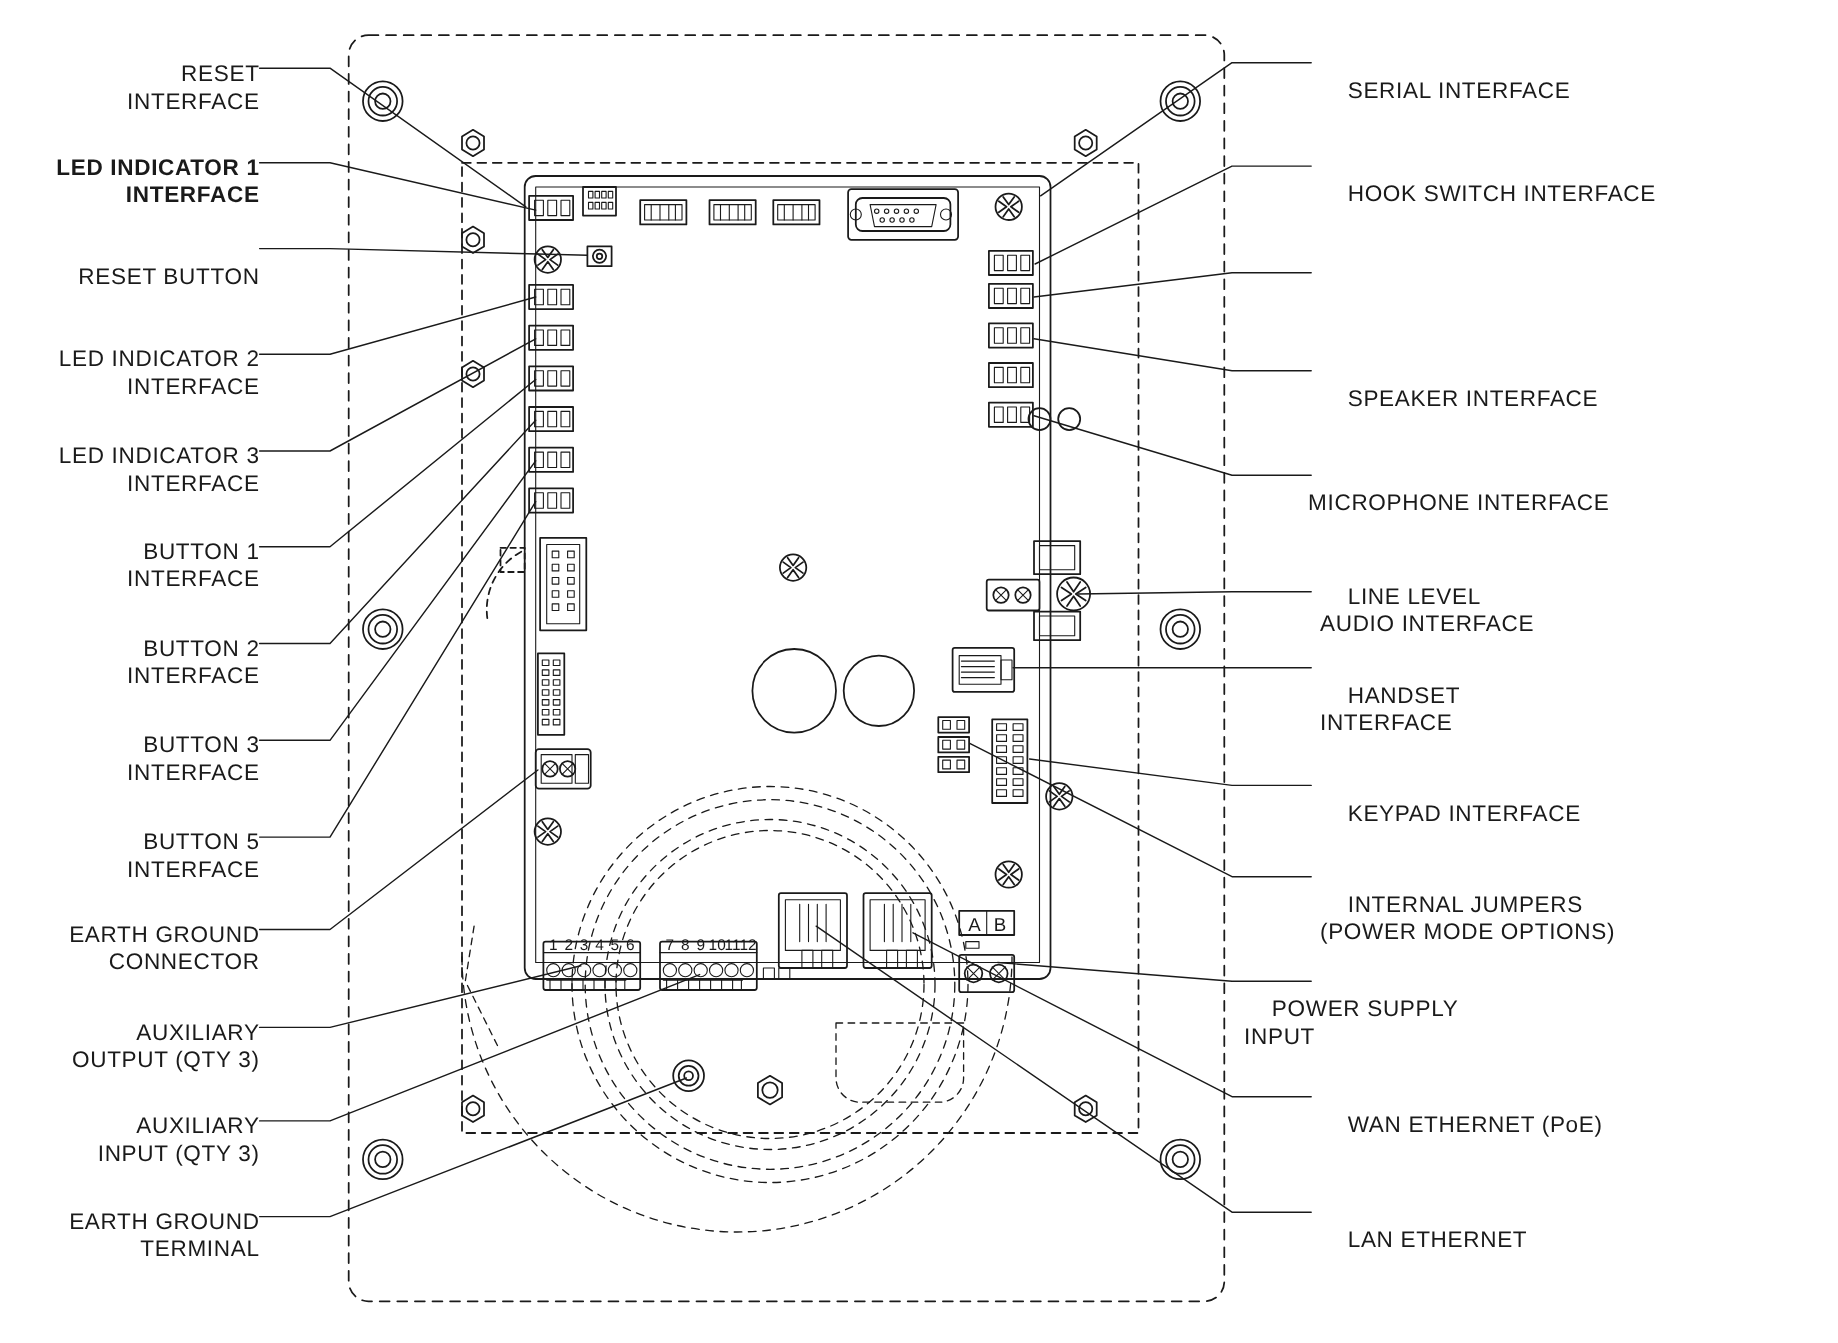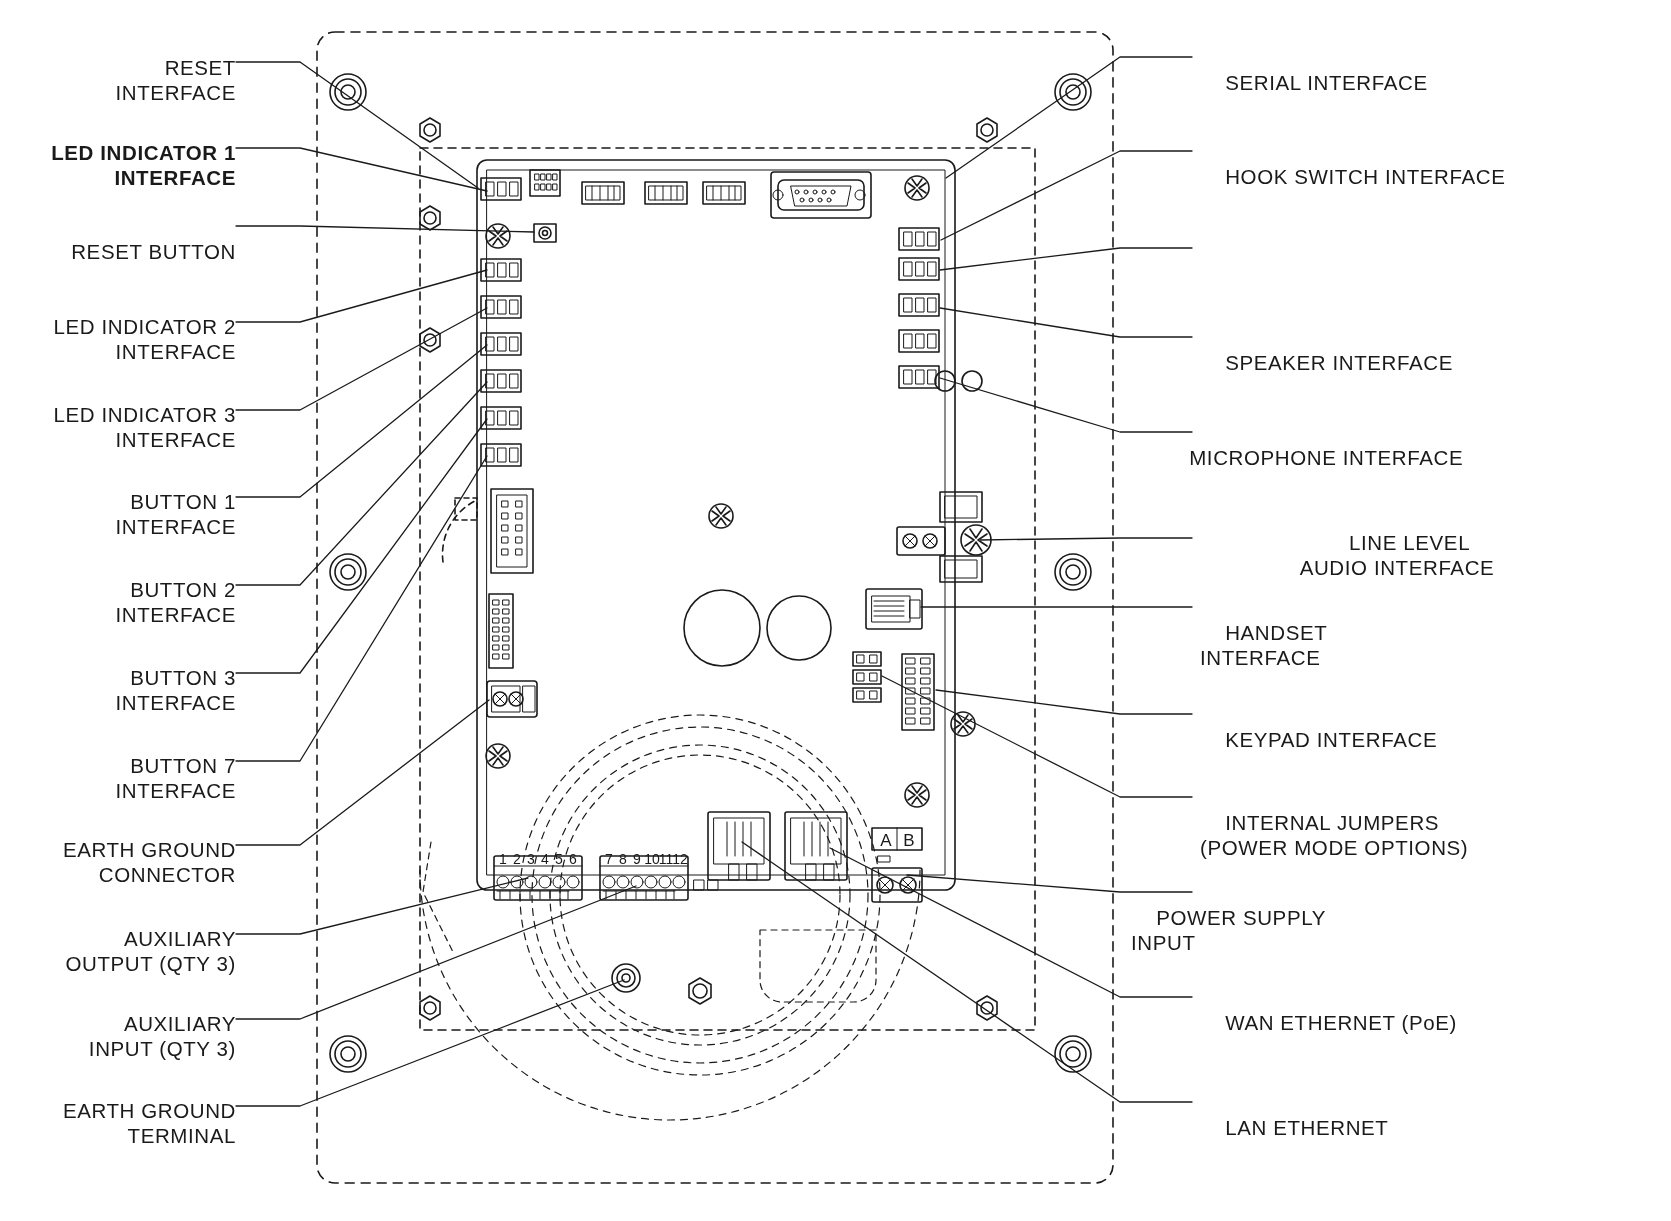--- a/index.html
+++ b/index.html
@@ -488,21 +488,21 @@
   </div>
   <div class="label left" style="left:20px; top:552px; width:216px;">
     <span>BUTTON 2
 INTERFACE</span>
   </div>
   <div class="label left" style="left:20px; top:640px; width:216px;">
     <span>BUTTON 3
 INTERFACE</span>
   </div>
   <div class="label left" style="left:20px; top:728px; width:216px;">
-    <span>BUTTON 7
+    <span>BUTTON 5
 INTERFACE</span>
   </div>
   <div class="label left" style="left:20px; top:812px; width:216px;">
     <span>EARTH GROUND
 CONNECTOR</span>
   </div>
   <div class="label left" style="left:20px; top:901px; width:216px;">
     <span>AUXILIARY
 OUTPUT (QTY 3)</span>
   </div>
@@ -520,21 +520,21 @@
   </div>
   <div class="label right" style="left:1200px; top:139px; width:450px;">
     <span>HOOK SWITCH INTERFACE</span>
   </div>
   <div class="label right" style="left:1200px; top:325px; width:450px;">
     <span>SPEAKER INTERFACE</span>
   </div>
   <div class="label right" style="left:1164px; top:420px; width:450px;">
     <span>MICROPHONE INTERFACE</span>
   </div>
-  <div class="label right" style="left:1172px; top:505px; width:450px;text-align:center;">
+  <div class="label right" style="left:1200px; top:505px; width:450px;">
     <span>LINE LEVEL
 AUDIO INTERFACE</span>
   </div>
   <div class="label right" style="left:1200px; top:595px; width:450px;">
     <span>HANDSET
 INTERFACE</span>
   </div>
   <div class="label right" style="left:1200px; top:702px; width:450px;">
     <span>KEYPAD INTERFACE</span>
   </div>

